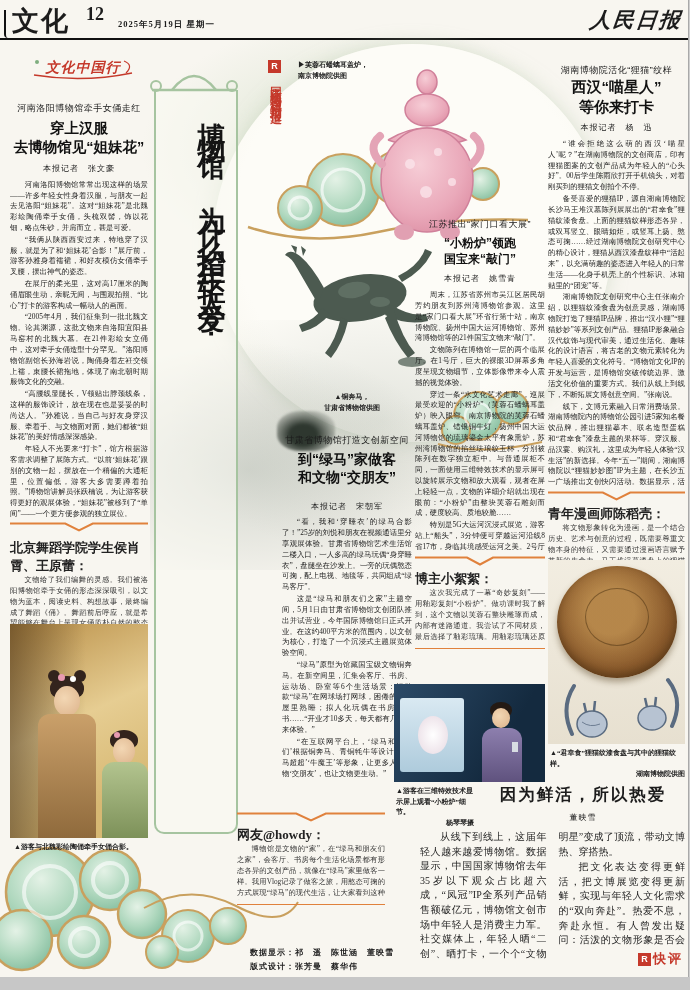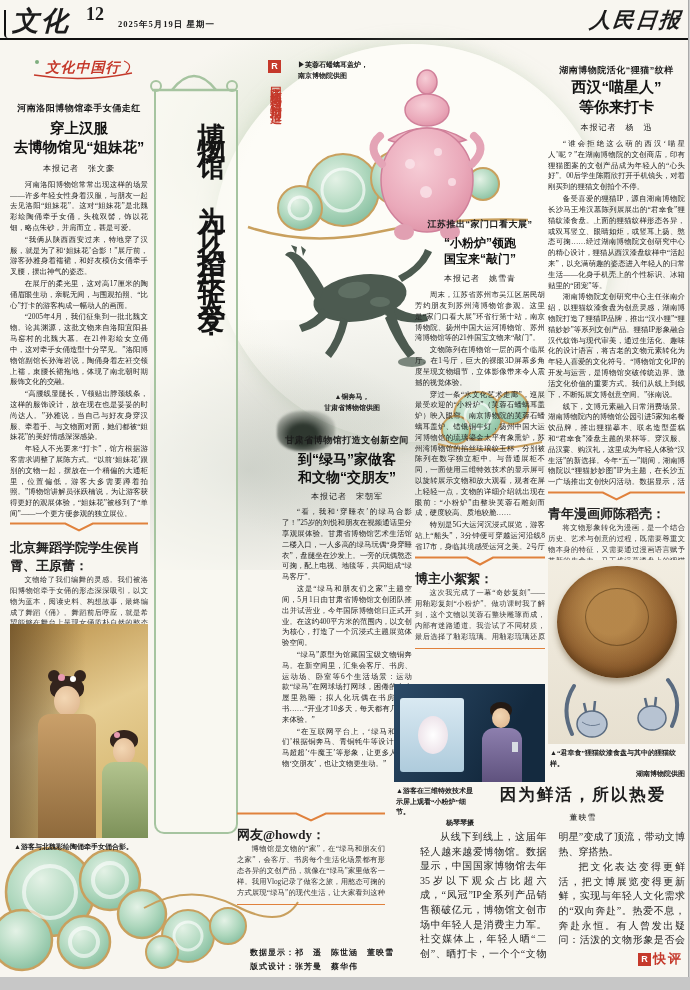--- a/index.html
+++ b/index.html
@@ -4,21 +4,21 @@
 <style>
   html,body{margin:0;padding:0;background:#cfcfcf;}
   .page{position:absolute;left:0;top:0;width:688px;height:977px;background:#f8f6f0;
         border-right:1px solid #a9a9a9;overflow:hidden;
         font-family:"Liberation Serif",serif;color:#1c1c1c;}
   .bottom-strip{position:absolute;left:0;top:977px;width:690px;height:13px;background:#c7c7c7;}
   .abs{position:absolute;}
   
   .hdr-rule{position:absolute;left:0;top:38px;width:688px;height:2px;background:#111;}
   .hdr-bracket{position:absolute;left:4px;top:10px;width:6px;height:28px;border-left:2px solid #111;border-bottom-left-radius:4px;}
-  .sec-title{position:absolute;left:12px;top:3px;font-family:"Liberation Sans",sans-serif;font-weight:900;font-size:27px;letter-spacing:2px;font-style:italic;}
+  .sec-title{position:absolute;left:12px;top:3px;font-family:"Liberation Sans",sans-serif;font-weight:900;font-size:27px;letter-spacing:2px;}
   .page-num{position:absolute;left:86px;top:4px;font-family:Liberation Serif, serif;font-weight:700;font-size:18px;}
   .hdr-date{position:absolute;left:118px;top:19px;font-size:8.5px;font-weight:700;letter-spacing:1px;}
   .masthead{position:absolute;right:6px;top:6px;font-family:"DejaVu Serif",serif;font-style:italic;font-weight:900;font-size:21px;letter-spacing:2px;transform:skewX(-6deg);}
   
   .wash-green{position:absolute;left:140px;top:40px;width:430px;height:240px;background:radial-gradient(ellipse at 50% 45%,rgba(199,216,188,.6),rgba(199,216,188,0) 70%);}
   .moon{position:absolute;left:213px;top:44px;width:398px;height:398px;border-radius:50%;background:radial-gradient(circle at 50% 45%,#fdfcf7 60%,#f3f1e6 100%);box-shadow:0 0 18px rgba(190,205,180,.5);}
   .ink-mtn{position:absolute;left:150px;top:320px;width:330px;height:250px;background:
      radial-gradient(ellipse at 30% 60%,rgba(116,132,120,.28),transparent 60%),
      radial-gradient(ellipse at 70% 40%,rgba(140,150,135,.22),transparent 65%);}
   .ink-blob{position:absolute;left:277px;top:411px;width:58px;height:40px;background:radial-gradient(ellipse at 45% 60%,#2e372f 30%,rgba(46,55,47,.25) 70%,transparent 90%);filter:blur(1px);border-radius:40%;}
@@ -27,21 +27,21 @@
   .tablet{position:absolute;left:154px;top:90px;width:80px;height:742px;border-left:2px solid #a6c4a0;border-right:2px solid #a6c4a0;border-bottom:2px solid #a6c4a0;border-radius:0 0 10px 10px;background:rgba(250,249,243,.55);}
   .main-headline{position:absolute;left:160px;top:100px;width:70px;height:690px;writing-mode:vertical-rl;
      font-family:"Liberation Sans",sans-serif;font-weight:900;font-size:28px;letter-spacing:14px;color:#141414;text-align:left;margin:auto;}
   .special{position:absolute;left:268px;top:60px;width:16px;}
   .rbox{width:13px;height:13px;background:#c5392b;color:#fff;font-family:"Liberation Sans",sans-serif;font-weight:700;font-size:9px;text-align:center;line-height:13px;}
   .special-label{writing-mode:vertical-rl;font-family:"Liberation Sans",sans-serif;font-weight:700;font-size:11.5px;color:#c5392b;letter-spacing:3px;margin-top:4px;height:150px;}
   
   .campaign{position:absolute;left:28px;top:55px;width:110px;height:26px;color:#c5392b;font-family:"DejaVu Serif",serif;font-style:italic;font-weight:900;font-size:14px;text-align:center;line-height:24px;letter-spacing:1px;}
   .campaign svg{position:absolute;left:0;top:0;}
   
-  .kicker{font-family:"Liberation Sans",sans-serif;font-weight:700;font-size:9px;text-align:center;letter-spacing:.5px;}
+  .kicker{font-family:"Liberation Sans",sans-serif;font-weight:400;font-size:9px;text-align:center;letter-spacing:.5px;}
   .headline{font-family:"Liberation Sans",sans-serif;font-weight:900;text-align:center;line-height:1.3;color:#111;}
   .byline{font-size:8px;text-align:center;letter-spacing:1px;color:#222;}
   .body{font-size:7.4px;line-height:1.46;text-align:justify;color:#232323;overflow:hidden;}
   .body p{margin:0 0 1px;text-indent:2em;}
   .quote-text{font-size:7.3px;line-height:1.5;text-align:justify;color:#333;overflow:hidden;}
   .quote-text p{margin:0;text-indent:2em;}
   .quote-hd{font-size:13px;font-weight:700;color:#222;}
   .caption{font-size:7px;font-weight:700;line-height:1.5;color:#222;}
   .credit-r{display:block;text-align:right;}
   .odiv{height:10px;}
@@ -265,21 +265,21 @@
     <div class="robe" style="left:92px;top:138px;width:46px;height:76px;background:linear-gradient(#b3c48f,#7d9159)"></div>
   </div>
   <div class="abs caption" style="left:14px;top:842px;width:138px">▲游客与北魏彩绘陶俑牵手女俑合影。</div>
 
   <div class="abs" style="left:282px;top:434px;width:130px">
     <div class="kicker">甘肃省博物馆打造文创新空间</div>
     <div class="headline" style="font-size:14px;margin-top:3px">
       <div>到“绿马”家做客</div>
       <div>和文物“交朋友”</div>
     </div>
-    <div class="byline" style="margin-top:5px">本报记者　宋朝军</div>
+    <div class="byline" style="margin-top:15px">本报记者　宋朝军</div>
     <div class="body" style="margin-top:5px;height:290px">
       <p>“看，我和‘穿睡衣’的绿马合影了！”25岁的刘悦和朋友在视频通话里分享观展体验。甘肃省博物馆艺术生活馆二楼入口，一人多高的绿马玩偶“身穿睡衣”，盘腿坐在沙发上。一旁的玩偶憨态可掬，配上电视、地毯等，共同组成“绿马客厅”。</p>
         <p>这是“绿马和朋友们之家”主题空间，5月1日由甘肃省博物馆文创团队推出并试营业，今年国际博物馆日正式开业。在这约400平方米的范围内，以文创为核心，打造了一个沉浸式主题展览体验空间。</p>
       <p>“绿马”原型为馆藏国宝级文物铜奔马。在新空间里，汇集会客厅、书房、运动场、卧室等6个生活场景：运动款“绿马”在网球场打网球，困倦的在木屋里熟睡；拟人化玩偶在书房里看书……“开业才10多天，每天都有几百人来体验。”</p>
         <p>“在互联网平台上，‘绿马和朋友们’根据铜奔马、青铜牦牛等设计出‘绿马超超’‘牛魔王’等形象，让更多人与文物‘交朋友’，也让文物更生动。”</p>
     </div>
   </div>
   <div class="abs" style="left:237px;top:808px;width:148px">
     <svg class="odiv" width="148" height="10" viewBox="0 0 100 10" preserveAspectRatio="none">
       <path d="M0,1.5 L40,1.5 L50,8.5 L60,1.5 L100,1.5" stroke="#e0813c" stroke-width="2" fill="none" vector-effect="non-scaling-stroke"></path>

